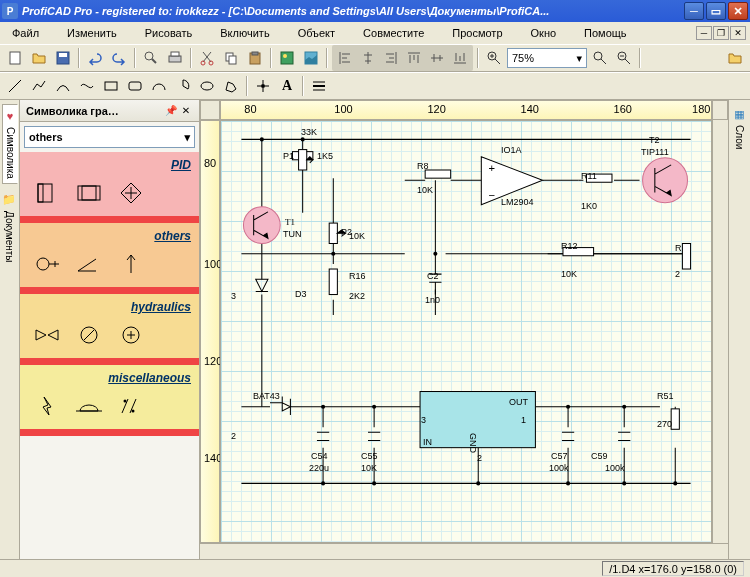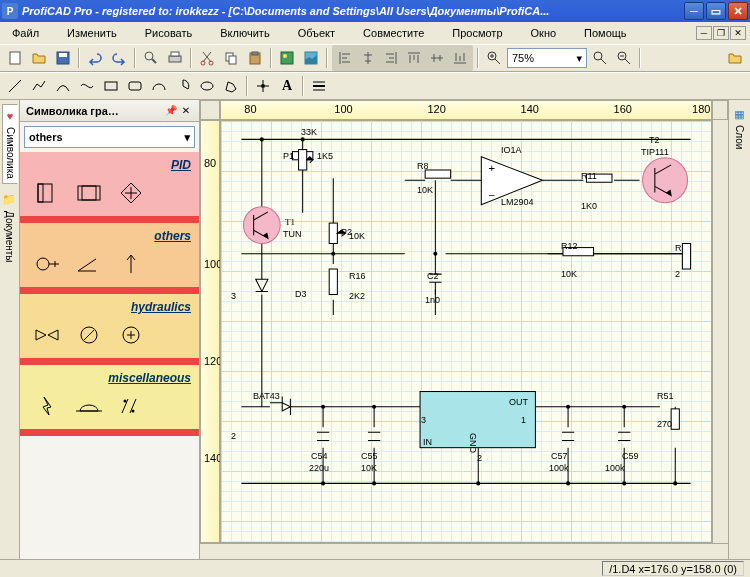--- a/index.html
+++ b/index.html
@@ -551,21 +551,21 @@
             <span class="comp-label" style="left: 247px; top: 312px; writing-mode: vertical-rl;">GND</span>
             <span class="comp-label" style="left: 256px; top: 332px;">2</span>
             <span class="comp-label" style="left: 436px; top: 270px;">R51</span>
             <span class="comp-label" style="left: 436px; top: 286px; margin-top: 12px;">270</span>
             <span class="comp-label" style="left: 90px; top: 330px;">C54</span>
             <span class="comp-label" style="left: 88px; top: 342px;">220u</span>
             <span class="comp-label" style="left: 140px; top: 330px;">C55</span>
             <span class="comp-label" style="left: 140px; top: 342px;">10K</span>
             <span class="comp-label" style="left: 330px; top: 330px;">C57</span>
             <span class="comp-label" style="left: 328px; top: 342px;">100k</span>
-            <span class="comp-label" style="left: 401px; top: 330px;">C59</span>
+            <span class="comp-label" style="left: 370px; top: 330px;">C59</span>
             <span class="comp-label" style="left: 384px; top: 342px;">100k</span>
             <span class="comp-label" style="left: 10px; top: 310px;">2</span>
             <span class="comp-label" style="left: 10px; top: 170px;">3</span>
           </div>
       </div>
       <div class="scroll-v"></div>
     </div>
     <div class="scroll-h"></div>
   </div>
 

